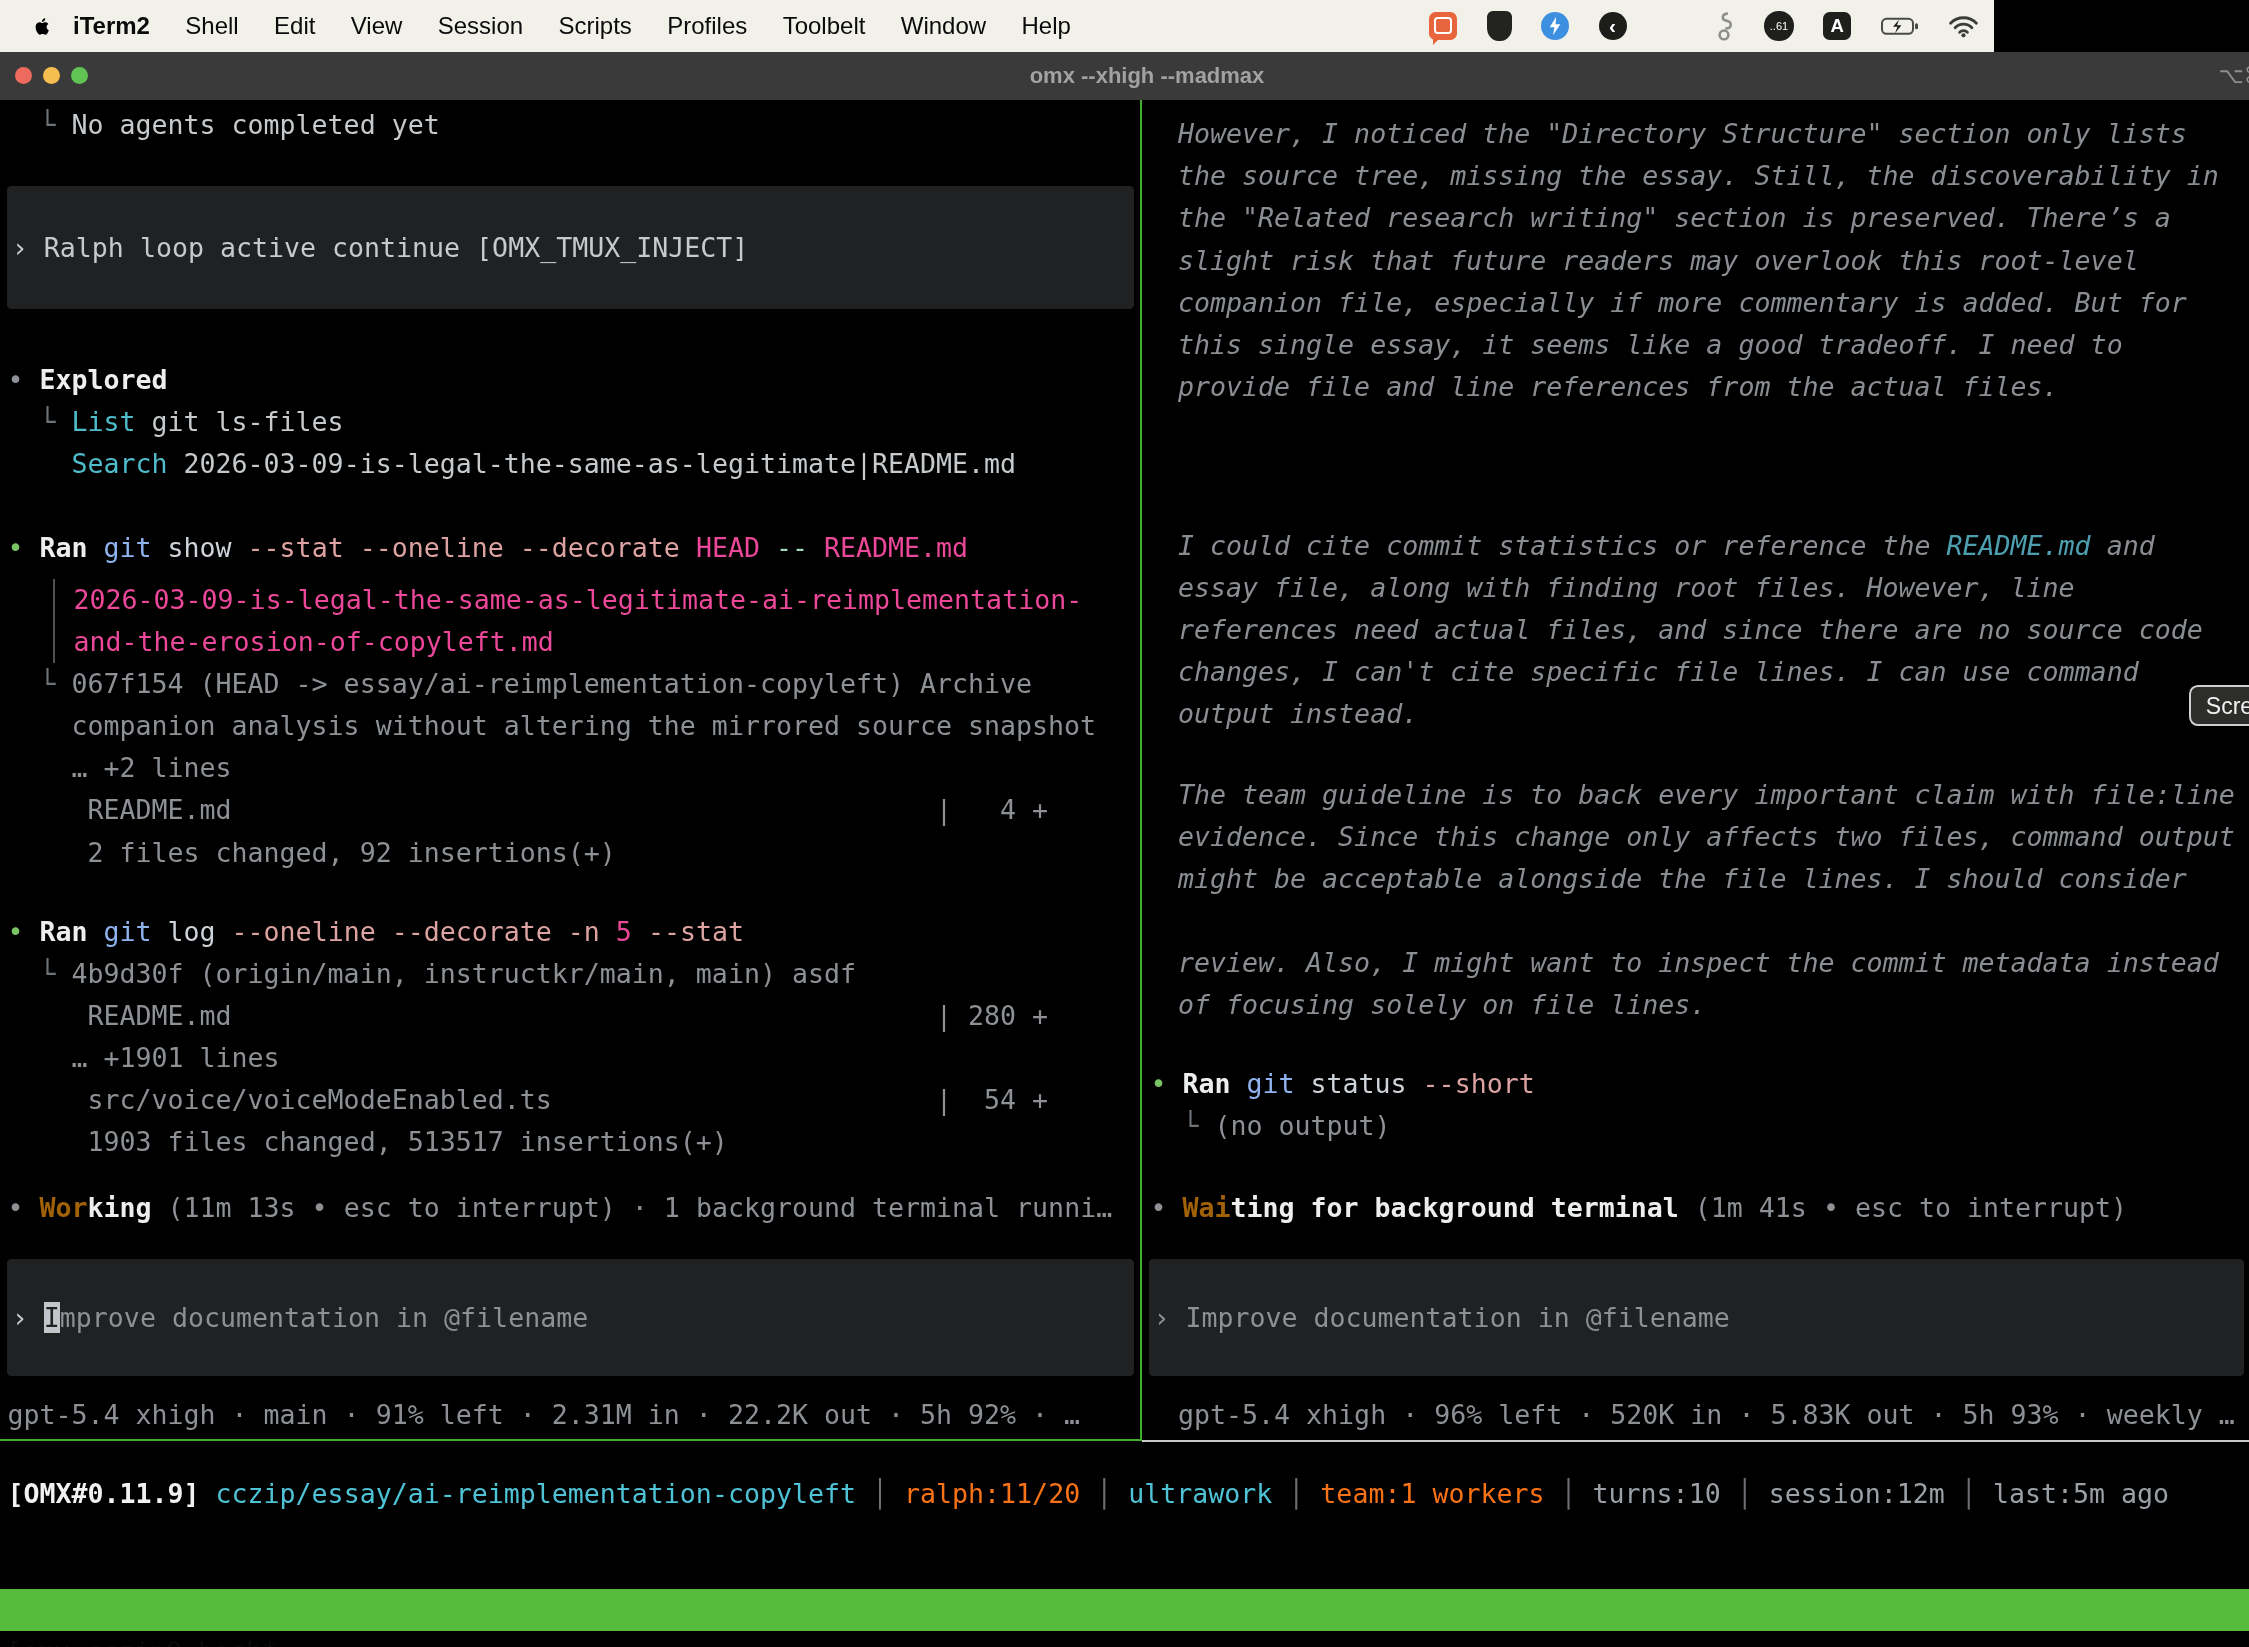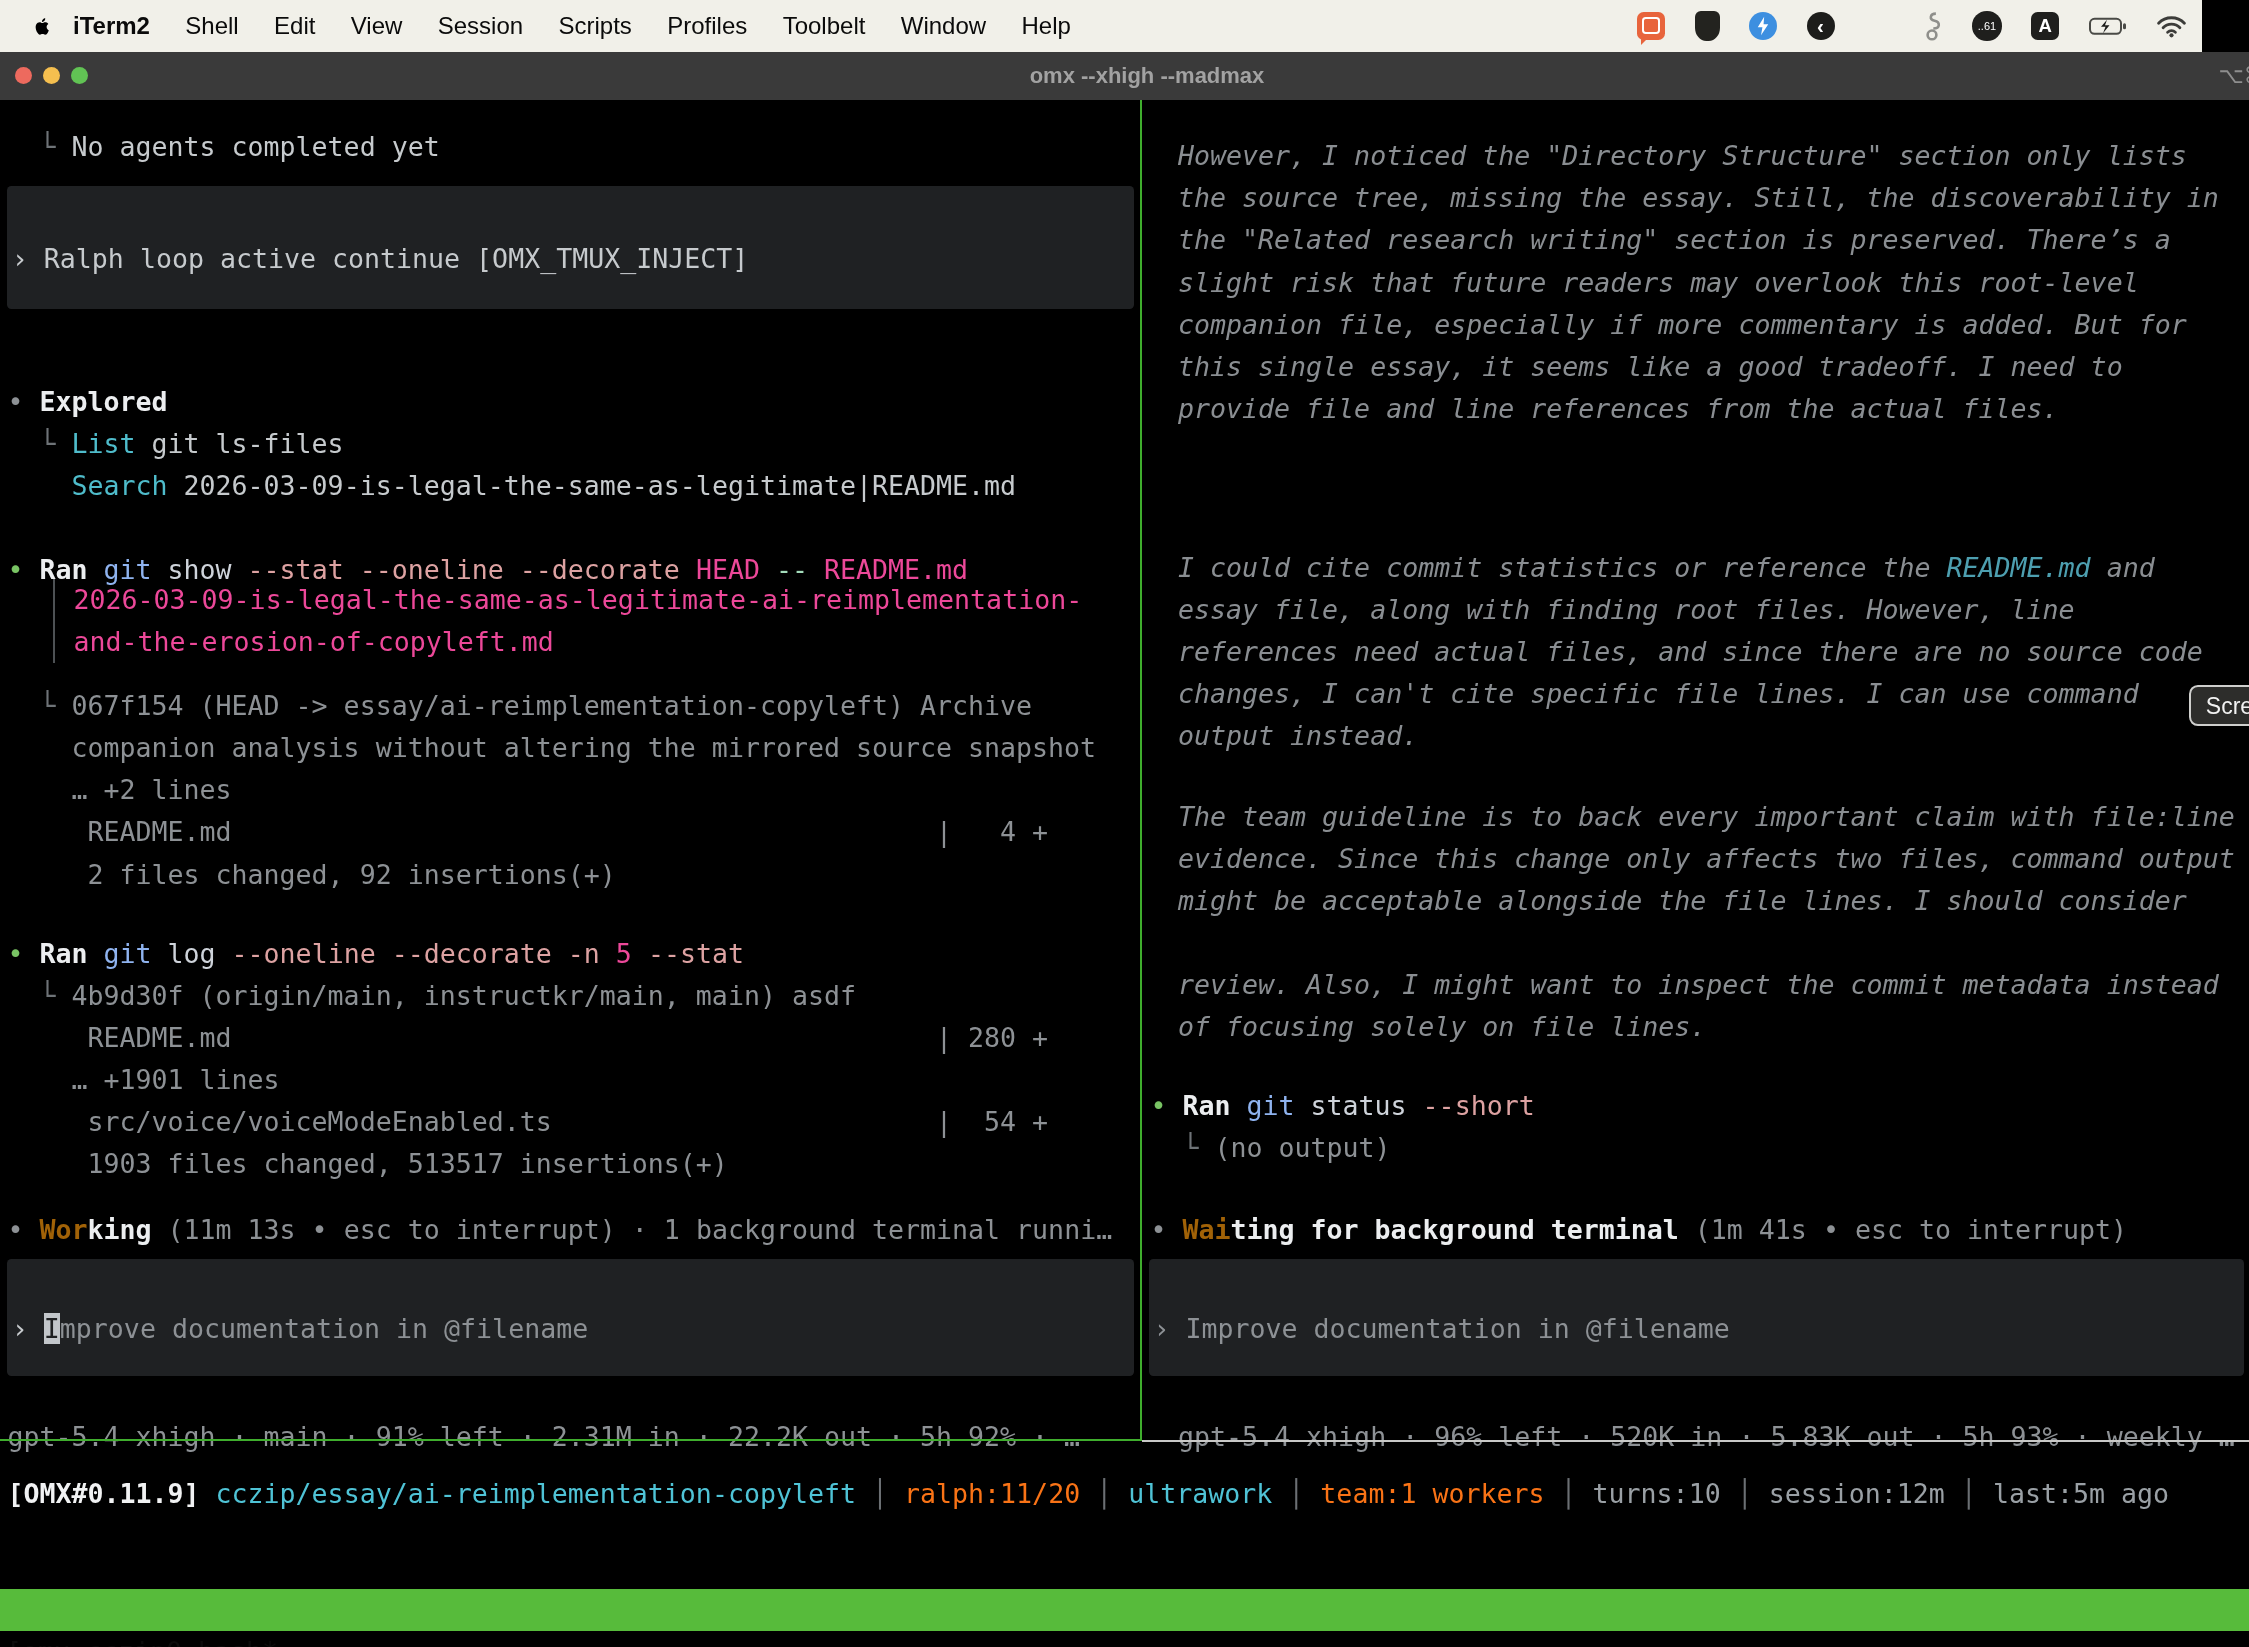--- a/index.html
+++ b/index.html
@@ -1,19 +1,19 @@
 <!DOCTYPE html>
 <html style="font-size:11.8px"><head>
 <meta charset="utf-8">
 <style>
   html,body{margin:0;padding:0;background:#000;}
   .screen{position:relative;width:2250px;height:1648px;background:#000;overflow:hidden;
           font-family:"DejaVu Sans Mono",monospace;}
   
-  .menubar{position:absolute;top:0;left:0;width:2202px;height:52px;background:#f1f0e9;
+  .menubar{position:absolute;top:0;left:0;width:1994px;height:52px;background:#f1f0e9;
            display:flex;align-items:center;font-family:"Liberation Sans",sans-serif;
            font-size:24px;color:#0b0b0b;}
   .apple{margin-left:31px;display:flex;align-items:center;}
   .mitem{padding:0 17.7px;}
   .mitem.app{font-weight:bold;padding-left:22px;}
   .mright{margin-left:auto;display:flex;align-items:center;gap:29.5px;padding-right:14.8px;}
   .icn{display:flex;align-items:center;justify-content:center;}
   .icn-orange{width:28px;height:28px;background:#e8643c;border-radius:6.6px;position:relative;}
   .icn-orange .inner{position:absolute;top:5.2px;left:5.2px;width:13.3px;height:13.3px;border:2.2px solid #fff;border-radius:3.7px;}
   .icn-orange:after{content:"";position:absolute;left:3.7px;bottom:-5.2px;border-left:6.6px solid #e8643c;border-bottom:6.6px solid transparent;}
@@ -37,21 +37,21 @@
   .light{width:17.7px;height:17.7px;border-radius:50%;}
   .l-red{background:#ed6a5e;} .l-yel{background:#f5bf4f;} .l-grn{background:#61c354;}
   .wtitle{position:absolute;top:0;left:0;width:100%;height:48px;line-height:48px;text-align:center;
           color:#a2a2a2;font-size:22px;font-weight:bold;}
   .wshort{position:absolute;right:16px;top:0;height:48px;line-height:48px;color:#8e8e8e;font-size:22px;}
   
   .terminal{position:absolute;top:100px;left:0;width:2250px;height:1548px;background:#000;}
   .pane{position:absolute;top:0;}
   .pane-left{left:0;width:1140px;height:1341px;}
   .pane-right{left:1146px;width:1104px;height:1341px;}
-  .ln{position:absolute;height:42px;line-height:42px;font-size:26.6px;white-space:pre;color:#c6cacd;margin-top:22px;}
+  .ln{position:absolute;height:42px;line-height:42px;font-size:26.6px;white-space:pre;color:#c6cacd;}
   .pane-left .ln{left:7.4px;}
   .pane-right .ln{left:4.4px;}
   .pane-right .ln.ind{left:32px;}
   .args{position:absolute;left:53px;border-left:2.2px solid #4d5154;padding-left:18.5px;}
   .args .lns{position:static;display:block;height:42px;line-height:42px;font-size:26.6px;white-space:pre;}
   .inputbox{position:absolute;background:#1f2123;border-radius:4.4px;display:flex;align-items:center;text-align:center;}
   .inputbox .ln{position:static;padding-left:4.4px;}
   .vdiv{position:absolute;left:1140px;top:0;width:2.2px;height:1341px;background:#3fae2d;}
   .hline-l{position:absolute;left:0;top:1339px;width:1140px;height:2.2px;background:#3fae2d;}
   .hline-r{position:absolute;left:1142px;top:1340px;width:1108px;height:1.5px;background:#c9c9c7;}

